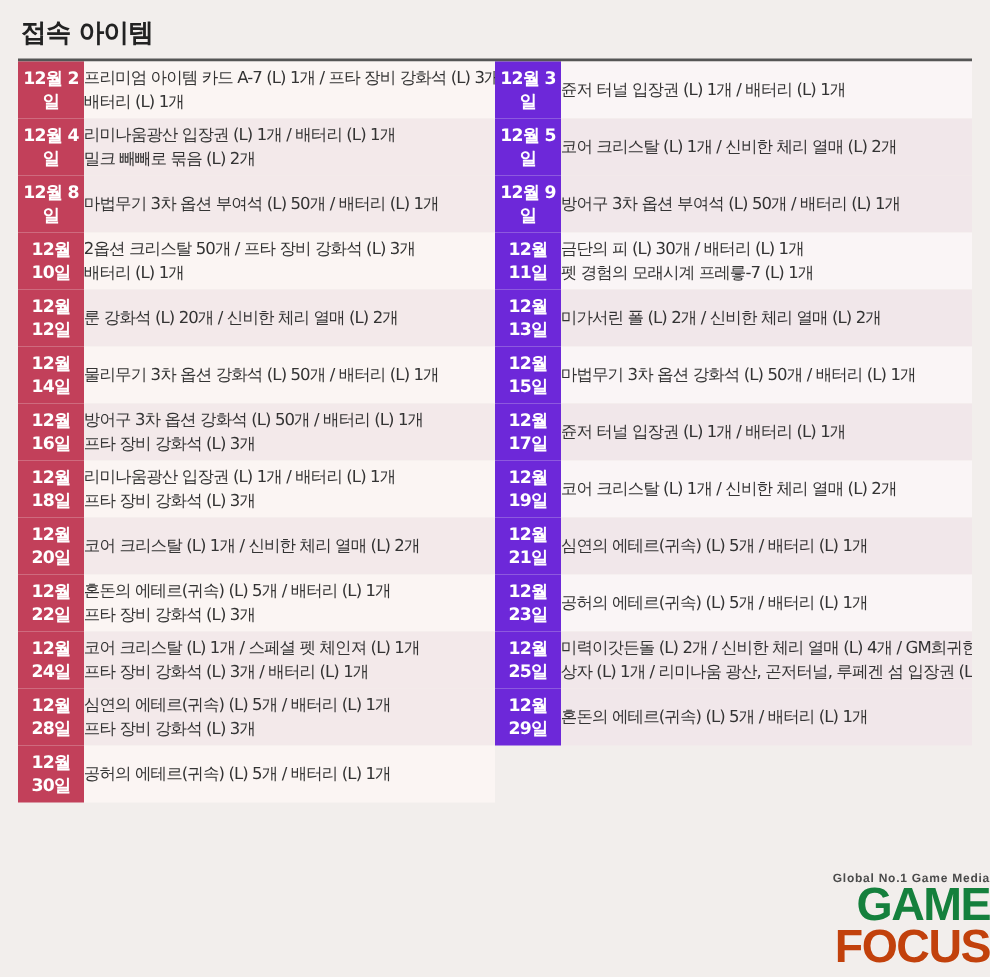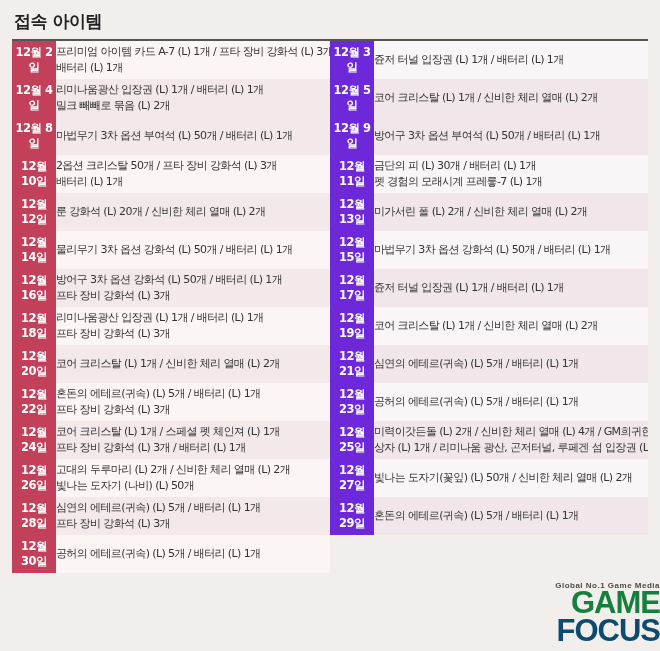--- a/index.html
+++ b/index.html
@@ -79,21 +79,21 @@
     font-family:"Liberation Sans", sans-serif;
   }
   .wm-main{
     font-size:31px;
     font-weight:bold;
     font-family:"Liberation Sans", sans-serif;
     letter-spacing:-1px;
     line-height:0.95;
   }
   .wm-game{ color:#15803d; }
-  .wm-focus{ color:#0c4a6e; }
+  .wm-focus{ color:#c2410c; }
   .wm-row{ margin-top:-2px; }
 </style>
 </head>
 <body>
 
 <div class="wrap">
 
   <div class="title">접속 아이템</div>
   <div class="title-underline"></div>
 
@@ -209,31 +209,20 @@
         <tr class="row-b">
           <td class="date-cell date-red">12월 24일</td>
           <td class="desc-cell">
             <span class="desc-line">코어 크리스탈 (L) 1개 / 스페셜 펫 체인져 (L) 1개</span>
             <span class="desc-line">프타 장비 강화석 (L) 3개 / 배터리 (L) 1개</span>
           </td>
           <td class="date-cell date-dark">12월 25일</td>
           <td class="desc-cell dk">
             <span class="desc-line">미력이갓든돌 (L) 2개 / 신비한 체리 열매 (L) 4개 / GM희귀한 선물</span>
             <span class="desc-line">상자 (L) 1개 / 리미나움 광산, 곤저터널, 루페겐 섬 입장권 (L) 1개</span>
-          </td>
-        </tr>
-        <tr class="row-a">
-          <td class="date-cell date-red">12월 26일</td>
-          <td class="desc-cell">
-            <span class="desc-line">고대의 두루마리 (L) 2개 / 신비한 체리 열매 (L) 2개</span>
-            <span class="desc-line">빛나는 도자기 (나비) (L) 50개</span>
-          </td>
-          <td class="date-cell date-dark">12월 27일</td>
-          <td class="desc-cell dk">
-            <span class="desc-line">빛나는 도자기(꽃잎) (L) 50개 / 신비한 체리 열매 (L) 2개</span>
           </td>
         </tr>
         <tr class="row-b">
           <td class="date-cell date-red">12월 28일</td>
           <td class="desc-cell">
             <span class="desc-line">심연의 에테르(귀속) (L) 5개 / 배터리 (L) 1개</span>
             <span class="desc-line">프타 장비 강화석 (L) 3개</span>
           </td>
           <td class="date-cell date-dark">12월 29일</td>
           <td class="desc-cell dk">

